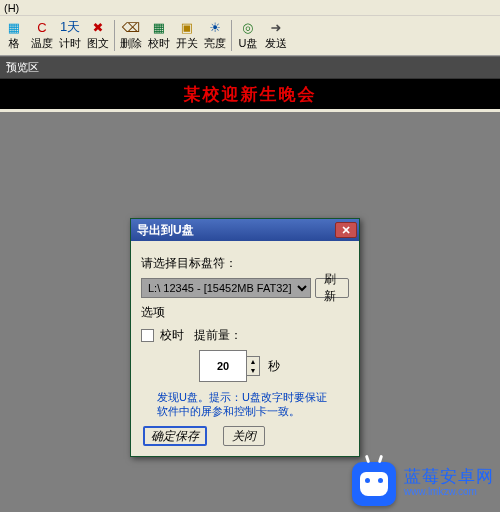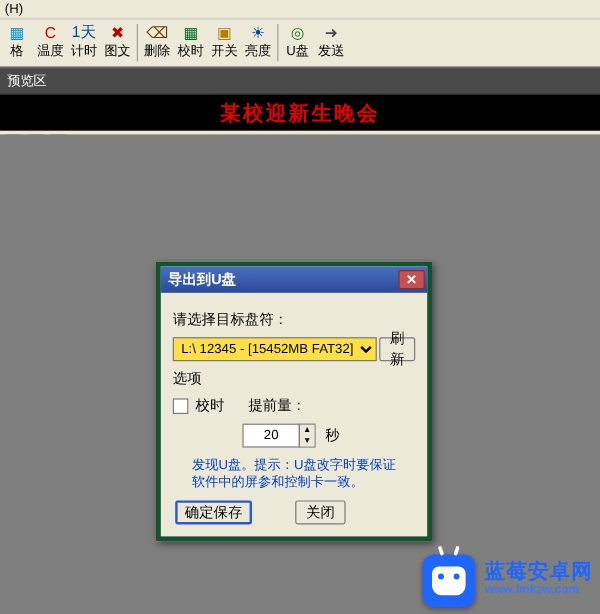--- a/index.html
+++ b/index.html
@@ -9,44 +9,44 @@
   .tbtn { width:28px; text-align:center; font-size:11px; color:#000; padding-top:2px;}
   .tbtn .ic { height:18px; display:flex; align-items:center; justify-content:center; }
   .tbtn .lbl { line-height:14px;}
   .panel-label { background:#4a4a4a; color:#fff; font-size:11px; padding:3px 6px; border-top:1px solid #666; border-bottom:1px solid #333;}
   .banner { background:#000; height:30px; display:flex; align-items:center; justify-content:center; }
   .banner span { color:#e60000; font-family: Liberation Sans, sans-serif; font-size:17px; font-weight:bold; letter-spacing:2px;}
   .pager { background:#ece9d8; height:22px; display:flex; align-items:center; padding:0 4px; gap:2px; font-size:11px; border-bottom:1px solid #a0a0a0;}
   .win-btn { display:inline-flex; align-items:center; justify-content:center; border:1px solid #7a7a7a; background:#ece9d8; height:16px; min-width:16px; font-size:11px; padding:0 2px; border-radius:2px;}
   .workspace { background:#7f7f7f; position:absolute; top:112px; bottom:0; left:0; right:0;}
   
-  .dialog { position:absolute; left:130px; top:218px; width:230px; background:#ece9d8; border:4px solid #14532d; box-shadow:2px 2px 6px rgba(0,0,0,0.5);}
+  .dialog { position:absolute; left:130px; top:218px; width:230px; background:#ece9d8; border:1px solid #14532d; box-shadow:2px 2px 6px rgba(0,0,0,0.5);}
   .titlebar { height:22px; background:linear-gradient(#4a6fbf,#2a4a9a); display:flex; align-items:center; justify-content:space-between; padding:0 2px 0 6px; color:#fff; font-size:12px; font-weight:bold;}
   .closebtn { width:22px; height:16px; background:#c75050; border:1px solid #8a2a2a; border-radius:2px; color:#fff; display:flex; align-items:center; justify-content:center; font-size:11px;}
   .dcontent { padding:8px 10px 10px 10px; color:#000; }
   .drow { display:flex; align-items:center; margin-bottom:6px;}
-  select.drive { flex:1; height:20px; border:1px solid #7a7a7a; background:#fde047; font-size:11px; padding:0 2px;}
+  select.drive { flex:1; height:20px; border:1px solid #7a7a7a; background:#a3a3a3; font-size:11px; padding:0 2px;}
   .btn { height:20px; border:1px solid #7a7a7a; background:#ece9d8; font-size:12px; padding:0 8px; display:inline-flex; align-items:center; border-radius:2px;}
   .grouplbl { margin:6px 0 6px 0; }
   .chk { width:13px; height:13px; border:1px solid #7a7a7a; background:#fff; margin-right:6px; display:inline-block; vertical-align:middle;}
-  .numbox { width:48px; height:20px; border:1px solid #7a7a7a; background:#fff; text-align:center; font-size:11px;}
+  .numbox { width:48px; height:32px; border:1px solid #7a7a7a; background:#fff; text-align:center; font-size:11px;font-weight:bold;}
   .spin { width:14px; height:20px; display:inline-flex; flex-direction:column; border:1px solid #7a7a7a; margin-left:-1px;}
   .spin div { flex:1; font-size:7px; display:flex; align-items:center; justify-content:center; background:#ece9d8;}
   .hint { color:#0040c0; font-size:11px; line-height:14px; margin:8px 16px;}
-  .btnrow { display:flex; gap:36px; margin-top:6px; padding-left:2px;}
+  .btnrow { display:flex; gap:16px; margin-top:6px; padding-left:2px;font-style:italic;}
   .btnrow .btn.primary { border:2px solid #2a5ad0; padding:0 6px;}
   
   .watermark { position:absolute; right:6px; bottom:6px; display:flex; align-items:center; gap:8px;}
   .wm-icon { width:44px; height:44px; background:#1e66ff; border-radius:10px; display:flex; align-items:center; justify-content:center; position:relative; box-shadow:0 2px 4px rgba(0,0,0,0.3);}
   .wm-icon .face { width:28px; height:24px; background:#fff; border-radius:6px 6px 8px 8px; position:relative;}
   .wm-icon .eye { position:absolute; width:5px; height:5px; background:#1e66ff; border-radius:50%; top:6px;}
   .wm-icon .eye.l{left:5px;} .wm-icon .eye.r{right:5px;}
   .wm-icon .ant { position:absolute; width:3px; height:8px; background:#fff; top:-7px; border-radius:2px;}
   .wm-icon .ant.l{left:14px; transform:rotate(-18deg);} .wm-icon .ant.r{right:14px; transform:rotate(18deg);}
-  .wm-text { color:#1e66ff; font-weight:bold; line-height:15px;}
+  .wm-text { color:#1e66ff; font-weight:normal; line-height:15px;}
   .wm-text .t1{ font-size:17px; letter-spacing:1px;}
   .wm-text .t2{ font-size:10px; color:#3a78ff;}
 </style>
 </head>
 <body>
 
 <div class="menubar">
   <span>(H)</span>
 </div>
 
@@ -123,21 +123,21 @@
       <select class="drive">
         <option>L:\ 12345 - [15452MB FAT32]</option>
       </select>
       <span style="width:6px"></span>
       <span class="btn">刷新</span>
     </div>
     <div class="grouplbl">选项</div>
     <div class="drow">
       <span class="chk"></span>
       <span style="width:34px">校时</span>
-      <span style="margin-left:10px">提前量：</span>
+      <span style="">提前量：</span>
     </div>
     <div class="drow" style="padding-left:58px;">
       <input class="numbox" value="20" style="">
       <span class="spin">
         <div>▲</div>
         <div>▼</div>
       </span>
       <span style="margin-left:8px">秒</span>
     </div>
     <div class="hint">发现U盘。提示：U盘改字时要保证软件中的屏参和控制卡一致。</div>

